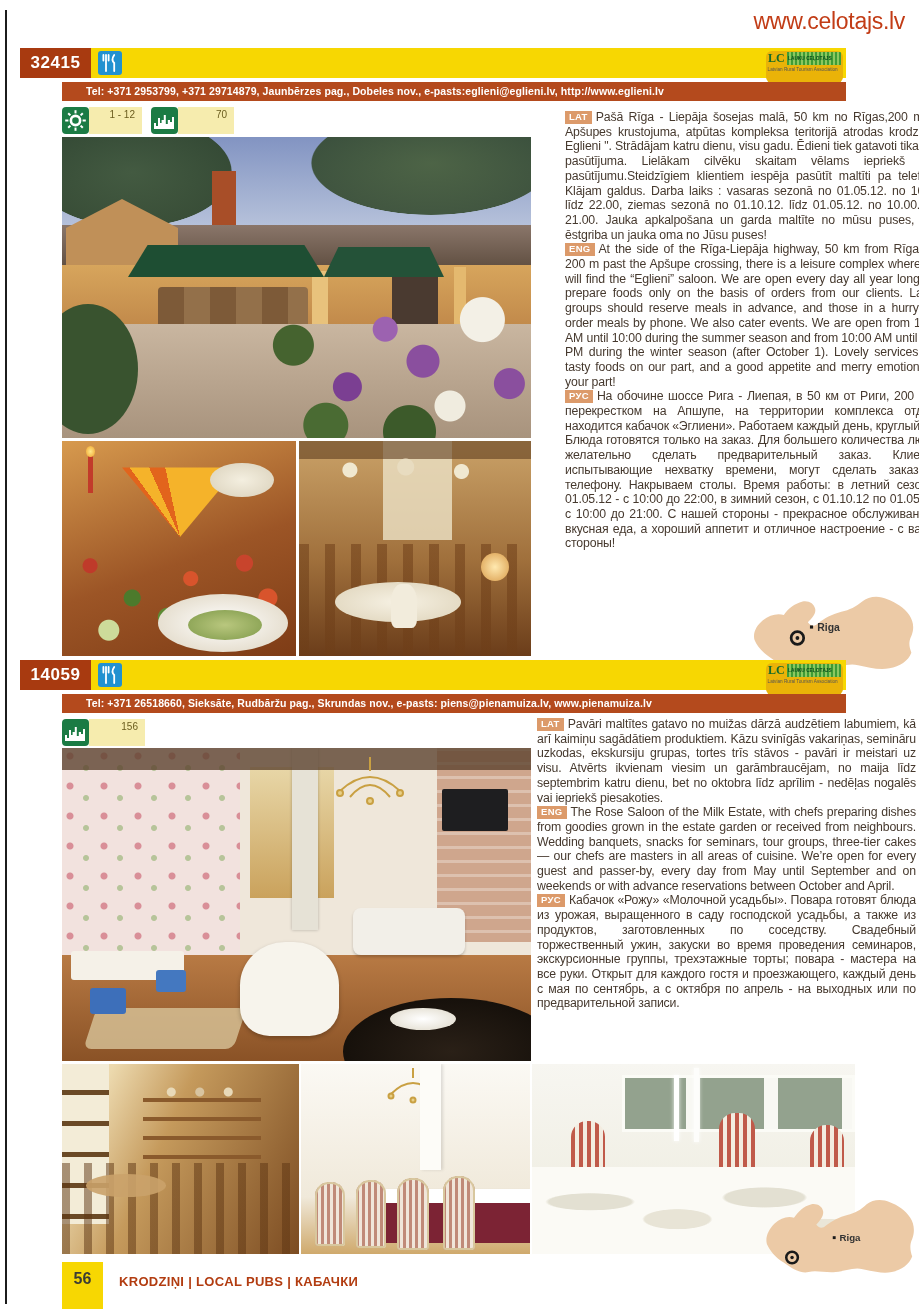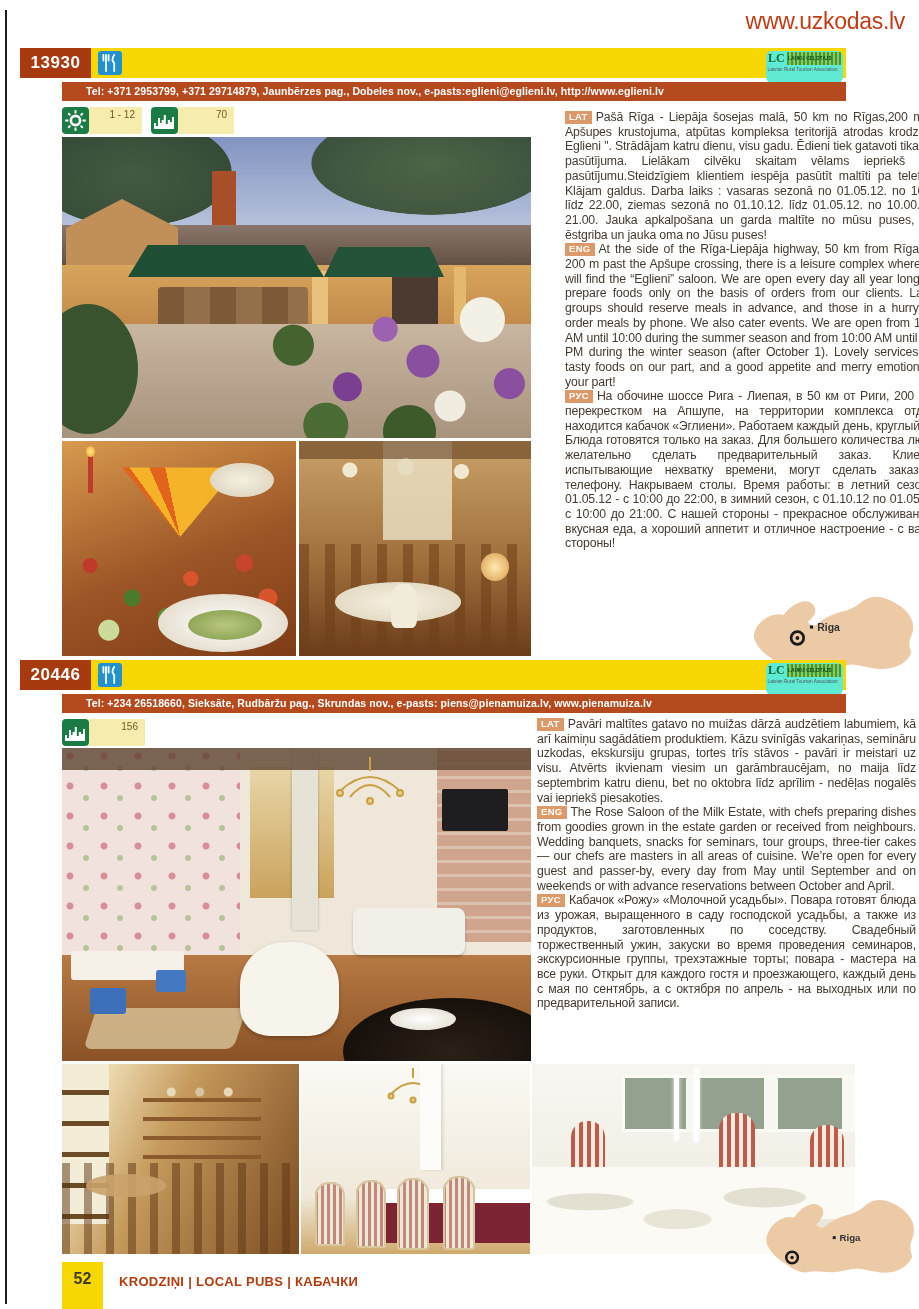--- a/index.html
+++ b/index.html
@@ -18,21 +18,21 @@
 
   
   .banner{left:20px;width:826px;height:30px;background:#f7d702;}
   .num-box{position:absolute;left:0;top:0;width:71px;height:30px;background:#a83a10;
            color:#fff;font-weight:bold;font-size:17px;text-align:center;line-height:30px;
            letter-spacing:.5px;}
   .rest-ic{position:absolute;left:78px;top:3px;width:24px;height:24px;background:#2291d0;
            border-radius:3px;}
   .banner-title{position:absolute;left:112px;top:0;line-height:30px;font-weight:bold;
                 font-size:18px;color:#131310;letter-spacing:-.2px;white-space:nowrap;}
-  .logo{position:absolute;right:3px;top:3px;width:77px;height:32px;background:#5eead4;
+  .logo{position:absolute;right:3px;top:3px;width:77px;height:32px;background:#eab308;
         overflow:hidden;border-radius:6px;}
   .logo-top{display:flex;align-items:center;height:15px;}
   .logo-mono{font-family:"Liberation Serif",serif;font-weight:bold;color:#156b2a;
              font-size:12px;padding:0 2px;line-height:15px;}
   .logo-grass{flex:1;height:13px;margin-right:2px;position:relative;
      background:repeating-linear-gradient(90deg,#3f9c35 0 2px,#8cc860 2px 4px);}
   .logo-grass span{position:absolute;left:1px;top:4px;font-size:6px;line-height:6px;
      font-weight:bold;color:#0d4d1d;white-space:nowrap;transform:scale(.8);transform-origin:left top;}
   .logo-sub{font-size:6px;line-height:8px;color:#555;white-space:nowrap;
             transform:scale(.78);transform-origin:left top;padding-left:2px;}
@@ -72,24 +72,24 @@
   .map{pointer-events:none;}
   .map text{font-family:"Liberation Sans",sans-serif;font-weight:bold;}
 </style>
 </head>
 <body>
 
 <div class="page">
 
   <div class="abs edge-rule"></div>
 
-  <div class="abs site-link">www.uzkodas.lv</div>
+  <div class="abs site-link">www.celotajs.lv</div>
 
   <div class="abs banner" style="top:48px;">
-    <div class="num-box">13930</div>
+    <div class="num-box">32415</div>
     <div class="rest-ic">
       <svg width="24" height="24" viewBox="0 0 24 24">
           <g stroke="#fff" stroke-width="1.8" stroke-linecap="round" fill="none">
         <line x1="8" y1="4" x2="8" y2="20"></line>
             <line x1="5.4" y1="4" x2="5.4" y2="9.5"></line>
         <line x1="10.6" y1="4" x2="10.6" y2="9.5"></line>
             <path d="M16.2 4 c-2.2 3.2 -2.2 6 0 8 l0 8"></path>
       </g>
         </svg>
     </div>
@@ -213,21 +213,21 @@
 
   <svg class="abs map" style="left:750px;top:592px;" width="168" height="92" viewBox="0 0 160 88">
     <path fill="#eccaa6" d="M4,46 C2,39 6,32 12,27 C18,22 26,20 32,22 C36,16 42,11 50,9 C56,8 61,11 62,16 C63,21 59,25 55,29 C57,32 61,34 65,30 C71,25 79,21 87,19 C95,17 101,14 107,9 C113,4 123,3 131,7 C139,10 147,15 152,22 C156,28 157,35 154,42 C151,48 152,53 154,58 C151,66 143,71 133,73 C123,75 113,72 103,70 C93,68 85,72 75,73 C65,74 55,71 47,73 C39,75 29,70 21,64 C13,59 7,53 4,46 Z"></path>
     <circle cx="45" cy="44" r="6" fill="none" stroke="#1a1a1a" stroke-width="2.6"></circle>
     <circle cx="45" cy="44" r="1.8" fill="#1a1a1a"></circle>
     <rect x="57" y="32" width="3" height="3" fill="#1a1a1a"></rect>
     <text x="64" y="37" font-size="10" fill="#333">Riga</text>
   </svg>
 
   <div class="abs banner" style="top:660px;">
-    <div class="num-box">20446</div>
+    <div class="num-box">14059</div>
     <div class="rest-ic">
       <svg width="24" height="24" viewBox="0 0 24 24">
           <g stroke="#fff" stroke-width="1.8" stroke-linecap="round" fill="none">
         <line x1="8" y1="4" x2="8" y2="20"></line>
             <line x1="5.4" y1="4" x2="5.4" y2="9.5"></line>
         <line x1="10.6" y1="4" x2="10.6" y2="9.5"></line>
             <path d="M16.2 4 c-2.2 3.2 -2.2 6 0 8 l0 8"></path>
       </g>
         </svg>
     </div>
@@ -236,21 +236,21 @@
         <span class="logo-mono">LC</span>
         <span class="logo-grass">
             <span>LAUKU CEĻOTĀJS</span>
           </span>
       </div>
       <div class="logo-sub">Latvian Rural Tourism Association</div>
     </div>
   </div>
 
   <div class="abs contact" style="top:694px;">
-    <span>Tel: +234 26518660, Sieksāte, Rudbāržu pag., Skrundas nov., e-pasts: piens@pienamuiza.lv, www.pienamuiza.lv</span>
+    <span>Tel: +371 26518660, Sieksāte, Rudbāržu pag., Skrundas nov., e-pasts: piens@pienamuiza.lv, www.pienamuiza.lv</span>
   </div>
 
   <div class="abs feat-row" style="top:719px;justify-content:center;">
     <div class="feat">
       <div class="feat-ic">
         <svg width="27" height="27" viewBox="0 0 27 27">
           <path d="M3 22 v-6 h2 v3 h2 v-8 h2 v5 h1.6 v-3 h2.2 v-5 h2 v9 h2 v-4 h2.2 v2 h2 v-5 h2 v12 z" fill="#fff"></path>
         </svg>
       </div>
       <div class="feat-label" style="width:56px;">156</div>
@@ -350,17 +350,17 @@
 
   <svg class="abs map" style="left:763px;top:1188px;" width="155" height="108" viewBox="0 0 160 100">
     <path fill="#eccaa6" d="M4,52 C2,45 6,37 12,31 C18,25 26,23 32,25 C36,19 42,13 50,11 C56,10 61,13 62,18 C63,23 59,28 55,32 C57,35 61,37 65,33 C71,28 79,24 87,22 C95,20 101,17 107,11 C113,6 123,5 131,9 C139,12 147,17 152,25 C156,31 157,39 154,47 C151,53 152,59 154,65 C151,73 143,79 133,81 C123,83 113,80 103,78 C93,76 85,80 75,81 C65,82 55,79 47,81 C39,83 29,77 21,71 C13,66 7,59 4,52 Z"></path>
     <circle cx="30" cy="66" r="6" fill="none" stroke="#1a1a1a" stroke-width="2.6"></circle>
     <circle cx="30" cy="66" r="1.8" fill="#1a1a1a"></circle>
     <rect x="72" y="44" width="3" height="3" fill="#1a1a1a"></rect>
     <text x="79" y="49" font-size="10" fill="#333">Riga</text>
   </svg>
 
   <div class="abs page-num">
-    <span>52</span>
+    <span>56</span>
   </div>
   <div class="abs footer-title">KRODZIŅI | LOCAL PUBS | КАБАЧКИ</div>
 
 </div>
 
 </body></html>

